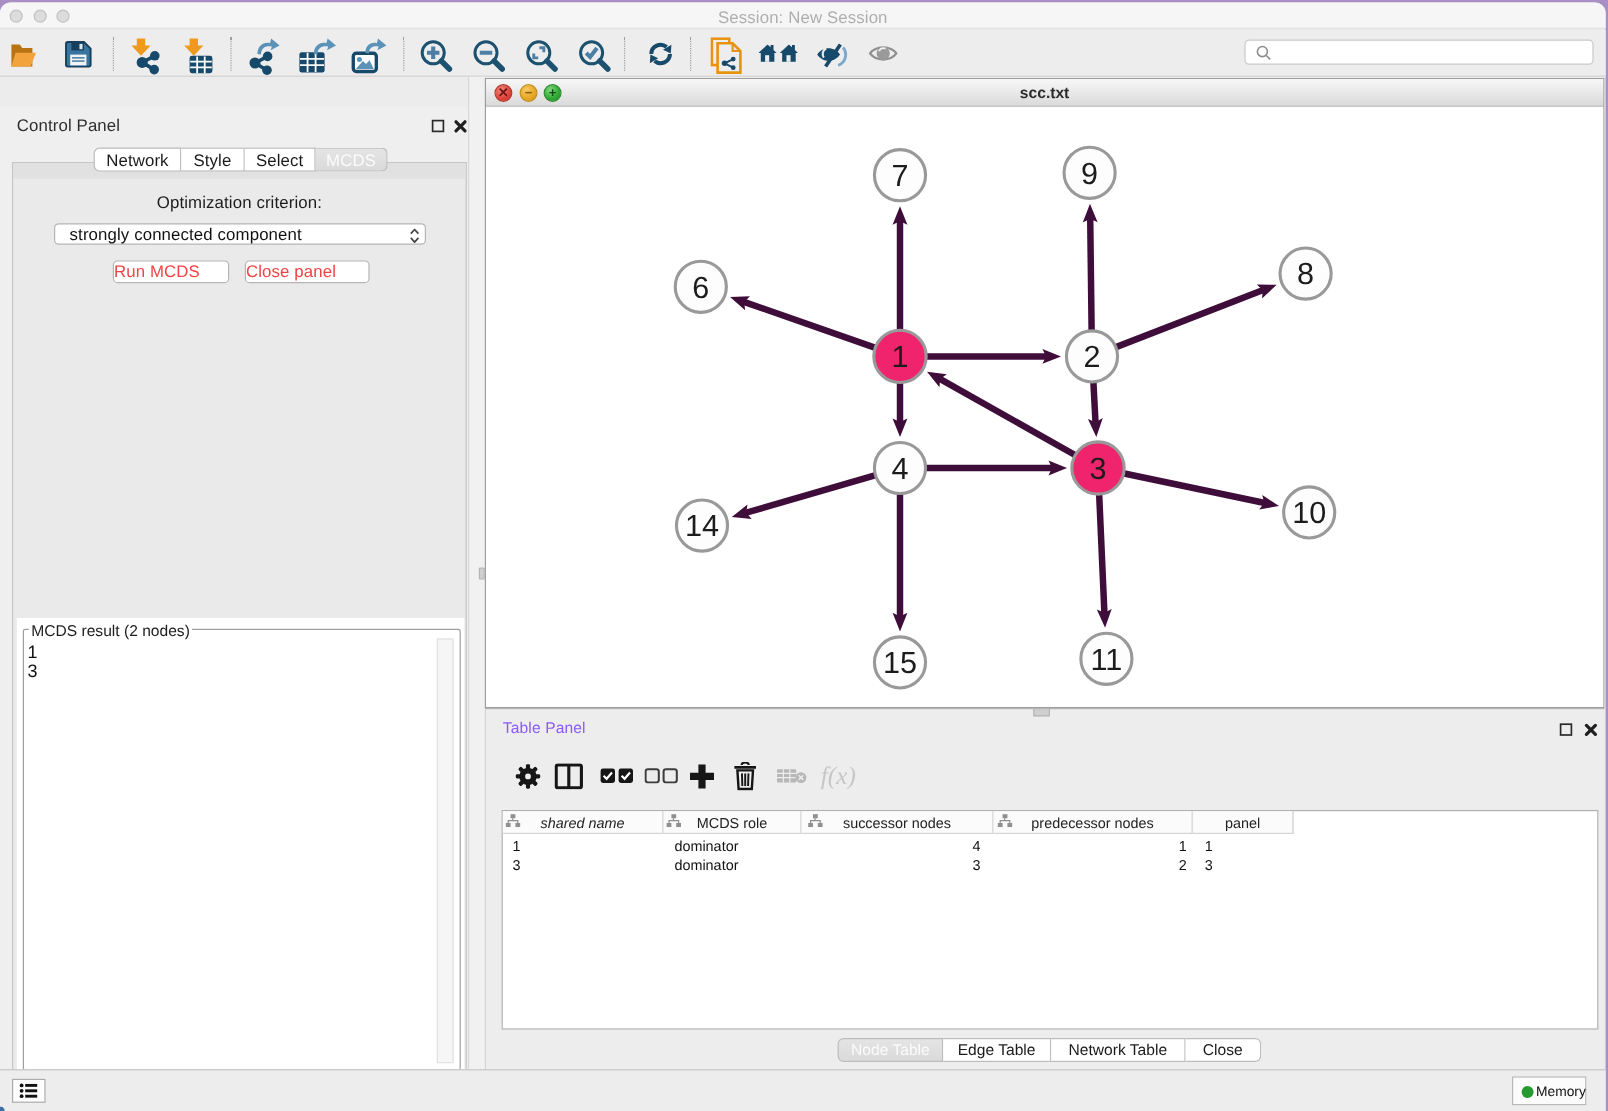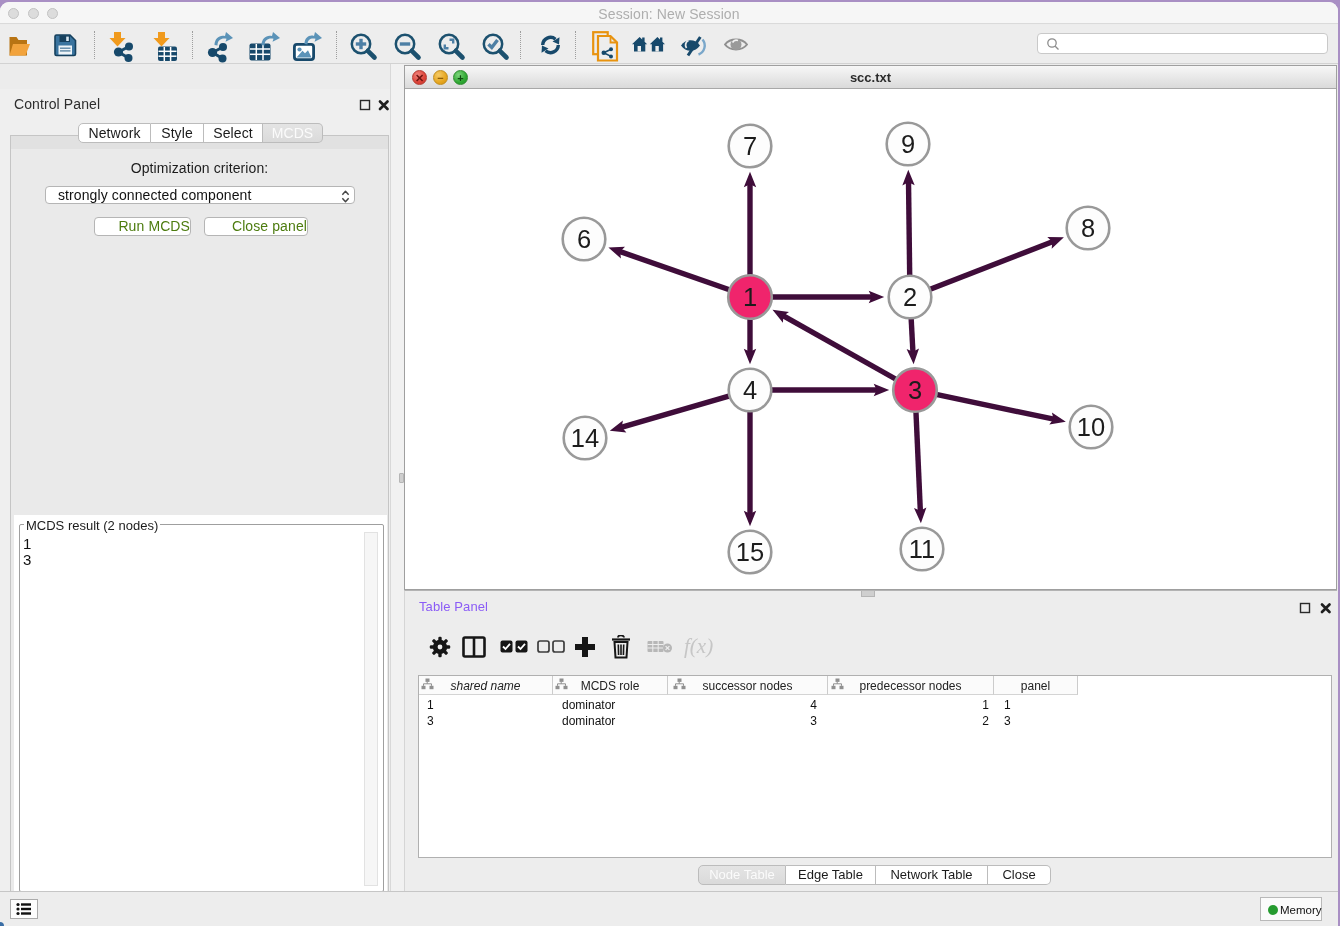--- a/index.html
+++ b/index.html
@@ -35,21 +35,21 @@
   .tab.dis { background:linear-gradient(#e4e4e4,#dadada); color:#fbfbfb; }
   #cp-box { position:absolute; left:10px; top:46px; width:379px; height:762px;
     border:1px solid #c5c5c5; background:#eaeaea; }
   #cp-box .topstrip { position:absolute; left:0; top:0; width:100%; height:13px; background:#e1e1e1; }
   #opt-label { position:absolute; left:0; top:24px; width:100%; text-align:center;
     font-size:14px; letter-spacing:0.1px; color:#1c1c1c; }
   #combo { position:absolute; left:34px; top:50px; width:310px; height:18px; background:#fff;
     border:1px solid #b5b5b5; border-radius:4px; font-size:14px; letter-spacing:0.1px; color:#111; line-height:16px;
     padding-left:12px; }
   .btn { position:absolute; top:81px; height:19px; background:#fff; border:1px solid #b5b5b5;
-    border-radius:4px; font-size:14px; letter-spacing:0.1px; color:#4d7c0f; text-align:right; line-height:17px; }
+    border-radius:4px; font-size:14px; letter-spacing:0.1px; color:#ef4444; text-align:left; line-height:17px; }
   #whitepanel { position:absolute; left:3px; top:379px; width:373px; height:382px; background:#fff; }
   #fieldset { position:absolute; left:5px; top:9px; width:365px; height:368px;
     border:1px solid #9f9f9f; border-radius:2px; }
   #fieldlegend { position:absolute; left:4px; top:-7px; background:#fff; padding:0 2px;
     font-size:13px; color:#1c1c1c; }
   #resulttext { position:absolute; left:2px; top:11px; right:4px; bottom:4px; background:#fff;
     font-size:15px; line-height:16.2px; color:#111; padding-left:1px; }
   #resscroll { position:absolute; right:5px; top:7px; width:14px; bottom:5px;
     background:#f6f6f6; border:1px solid #e2e2e2; }
   

